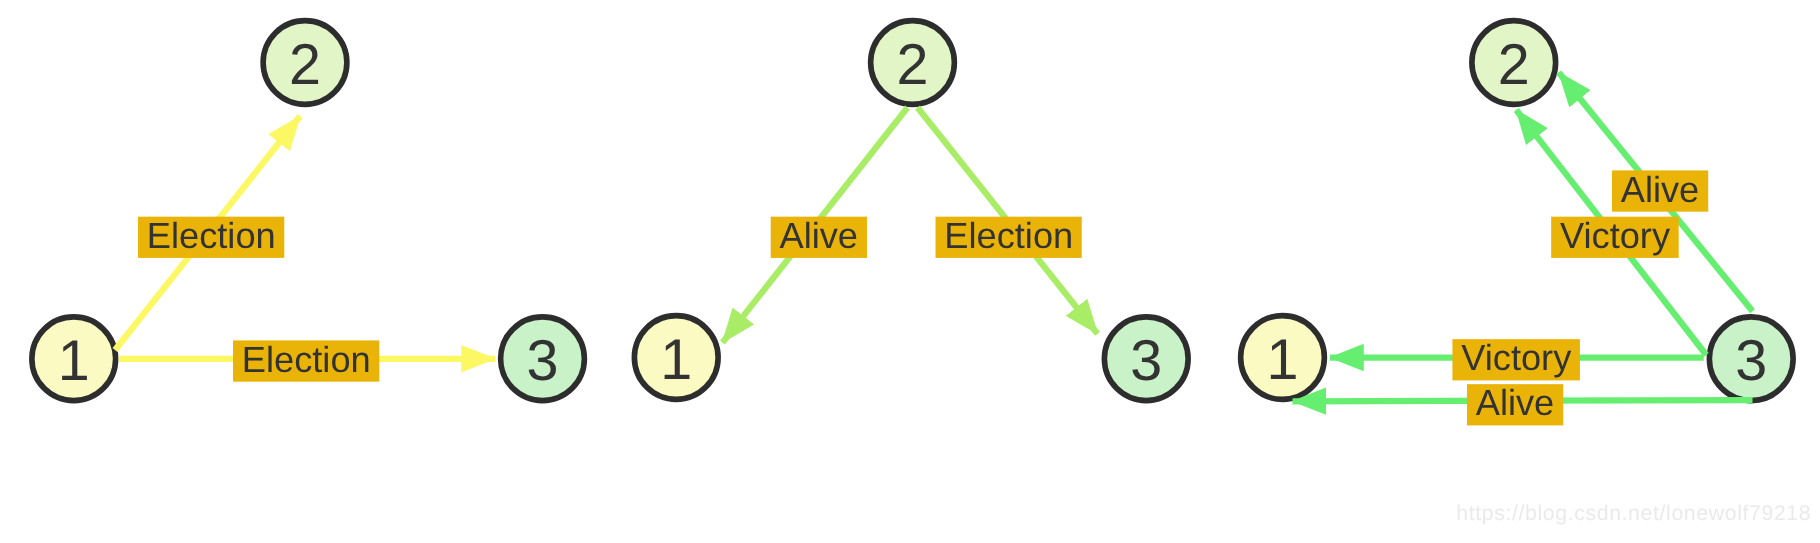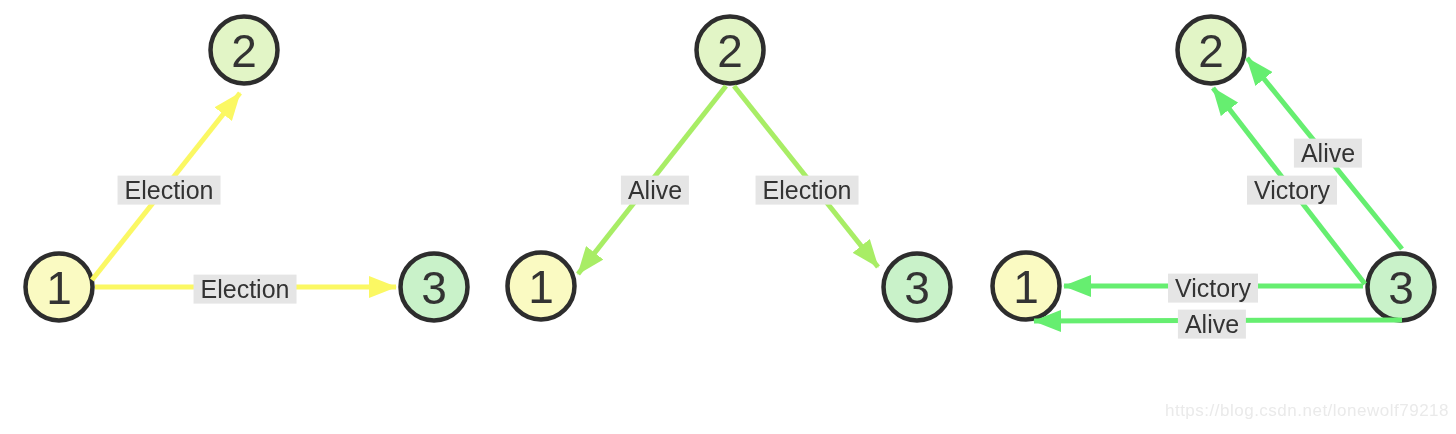--- a/index.html
+++ b/index.html
@@ -13,23 +13,23 @@
   }
   .diagram-svg { position: absolute; left: 0; top: 0; }
   .node-num {
     font-family: "Liberation Sans", "DejaVu Sans", sans-serif;
     font-size: 46px;
     fill: #333333;
   }
   .edge-label {
     position: absolute;
     transform: translate(-50%, -50%);
-    background: #e5e5e5;
+    background: #eab308;
     padding: 0 7px;
-    font-size: 25px;
+    font-size: 29px;
     line-height: 1.15;
     color: #333333;
     white-space: nowrap;
   }
   .watermark {
     position: absolute;
     right: 7px;
     top: 401px;
     font-size: 17px;
     color: #eaeaea;

